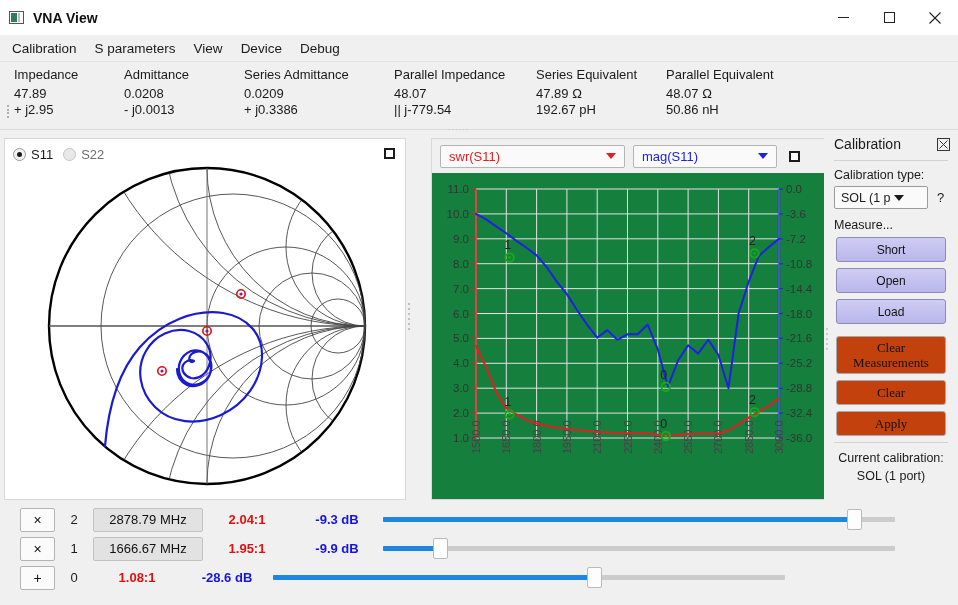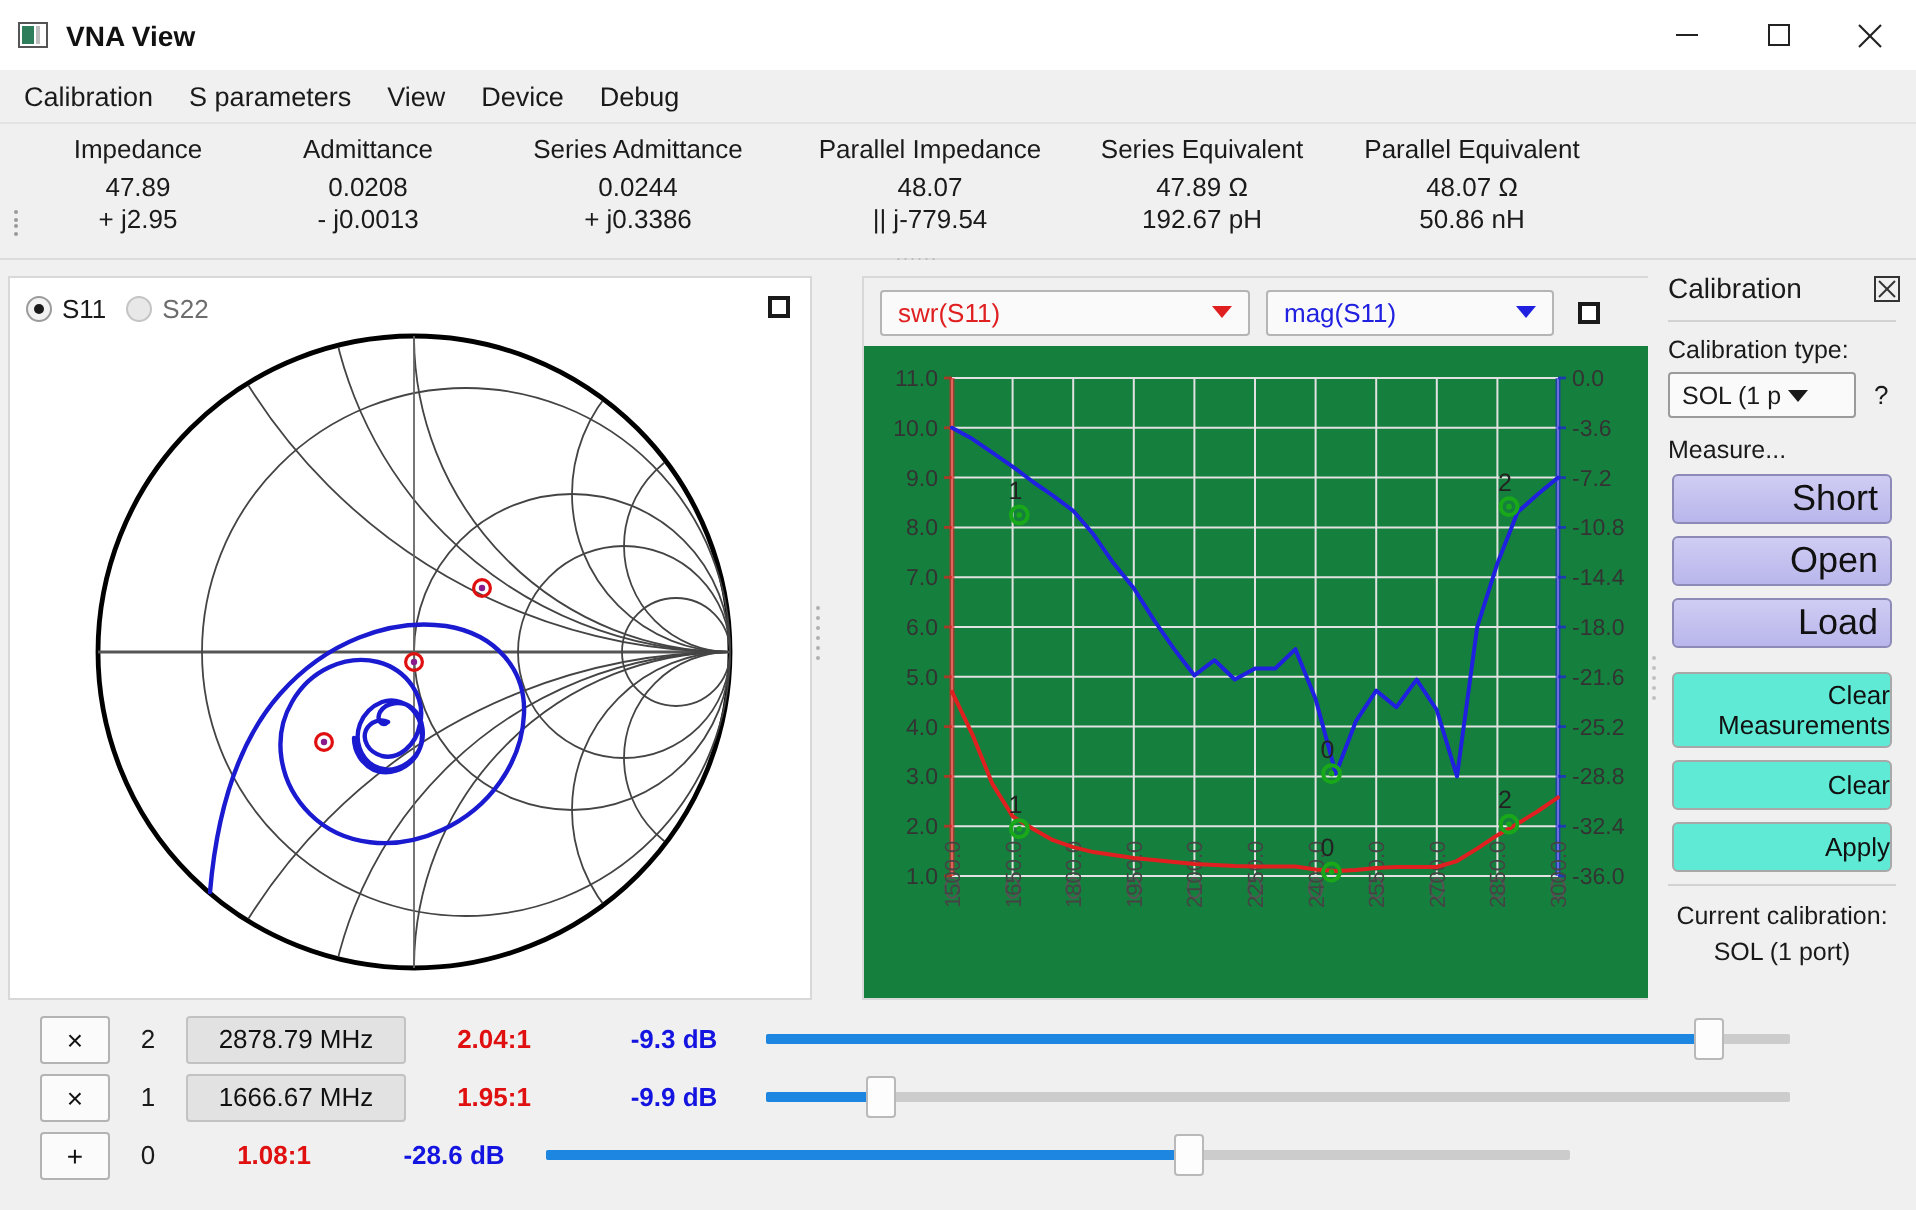--- a/index.html
+++ b/index.html
@@ -49,21 +49,21 @@
   .statsbar {
     position: absolute; top: 63px; left: 0; width: 958px; height: 67px;
     background: #f0f0f0; border-bottom: 1px solid #dcdcdc;
   }
   .grip {
     position: absolute; left: 7px; top: 42px; width: 3px; height: 13px;
     display: flex; flex-direction: column; justify-content: space-between;
   }
   .grip i { display: block; width: 2px; height: 2px; background: #9a9a9a; border-radius: 50%; }
   .stats-grid { position: absolute; left: 14px; top: 4px; display: flex; }
-  .stat-col { text-align: center; }
+  .stat-col { text-align: left; }
   .stat-head { font-size: 13px; color: #1a1a1a; padding-bottom: 4px; }
   .stat-l1, .stat-l2 { font-size: 13px; color: #1a1a1a; line-height: 16px; }
   .stats-dots { position: absolute; left: 448px; top: 122px; font-size: 9px; color: #bbb; letter-spacing: 1px; }
 
   
   .smith-panel {
     position: absolute; left: 4px; top: 138px; width: 402px; height: 362px;
     background: #ffffff; border: 1px solid #d8d8d8;
   }
   .radio-row { position: absolute; left: 8px; top: 8px; display: flex; align-items: center; gap: 10px; }
@@ -112,28 +112,28 @@
   .calib-combo {
     width: 94px; height: 23px; background: #fafafa; border: 1px solid #9b9b9b; border-radius: 2px;
     display: flex; align-items: center; padding: 0 3px 0 6px; font-size: 12.5px; overflow: hidden; white-space: nowrap;
   }
   .calib-combo .arrow { width: 0; height: 0; border-left: 5px solid transparent; border-right: 5px solid transparent; border-top: 6px solid #1a1a1a; margin-left: 3px; }
   .help-q { font-size: 13px; color: #1a1a1a; }
   .meas-label { font-size: 12.5px; padding: 9px 0 5px 10px; }
   .btn-blue {
     display: block; width: 110px; height: 25px; margin: 0 auto 6px auto;
     background: linear-gradient(#cfcdf3, #b9b6ec); border: 1px solid #8d8ab8;
-    border-radius: 3px; font-size: 18px; color: #111;
-    font-family: "Liberation Sans", sans-serif; cursor: pointer; text-align: right;
+    border-radius: 3px; font-size: 12px; color: #111;
+    font-family: "Liberation Sans", sans-serif; cursor: pointer;
   }
   .btn-plain {
     display: block; width: 110px; margin: 0 auto 6px auto; min-height: 25px;
-    background: #5eead4; border: 1px solid #a8a8a8; border-radius: 3px;
+    background: #c2410c; border: 1px solid #a8a8a8; border-radius: 3px;
     font-size: 13px; color: #111; padding: 3px 0;
-    font-family: Liberation Sans, sans-serif; cursor: pointer; line-height: 15px; text-align: right;
+    font-family: Liberation Serif, serif; cursor: pointer; line-height: 15px;
   }
   .calib-hr2 { height: 1px; background: #d2d2d2; margin: 4px 10px 6px 10px; }
   .curcal { text-align: center; font-size: 12.5px; line-height: 18px; }
   .calib-grip { position: absolute; left: 2px; top: 195px; width: 3px; }
   .calib-grip i { display: block; width: 2px; height: 2px; background: #c0c0c0; margin: 3px 0; border-radius: 50%; }
 
   
   .markers { position: absolute; left: 0; top: 505px; width: 958px; height: 100px; background: #f0f0f0; }
   .mrow { display: flex; align-items: center; height: 29px; padding-left: 20px; }
   .mbtn {
@@ -202,21 +202,21 @@
         <div class="stat-l1">47.89</div>
         <div class="stat-l2">+ j2.95</div>
       </div>
       <div class="stat-col" style="width:120px">
         <div class="stat-head">Admittance</div>
         <div class="stat-l1">0.0208</div>
         <div class="stat-l2">- j0.0013</div>
       </div>
       <div class="stat-col" style="width:150px">
         <div class="stat-head">Series Admittance</div>
-        <div class="stat-l1">0.0244</div>
+        <div class="stat-l1">0.0209</div>
         <div class="stat-l2">+ j0.3386</div>
       </div>
       <div class="stat-col" style="width:142px">
         <div class="stat-head">Parallel Impedance</div>
         <div class="stat-l1">48.07</div>
         <div class="stat-l2">|| j-779.54</div>
       </div>
       <div class="stat-col" style="width:130px">
         <div class="stat-head">Series Equivalent</div>
         <div class="stat-l1">47.89 Ω</div>

